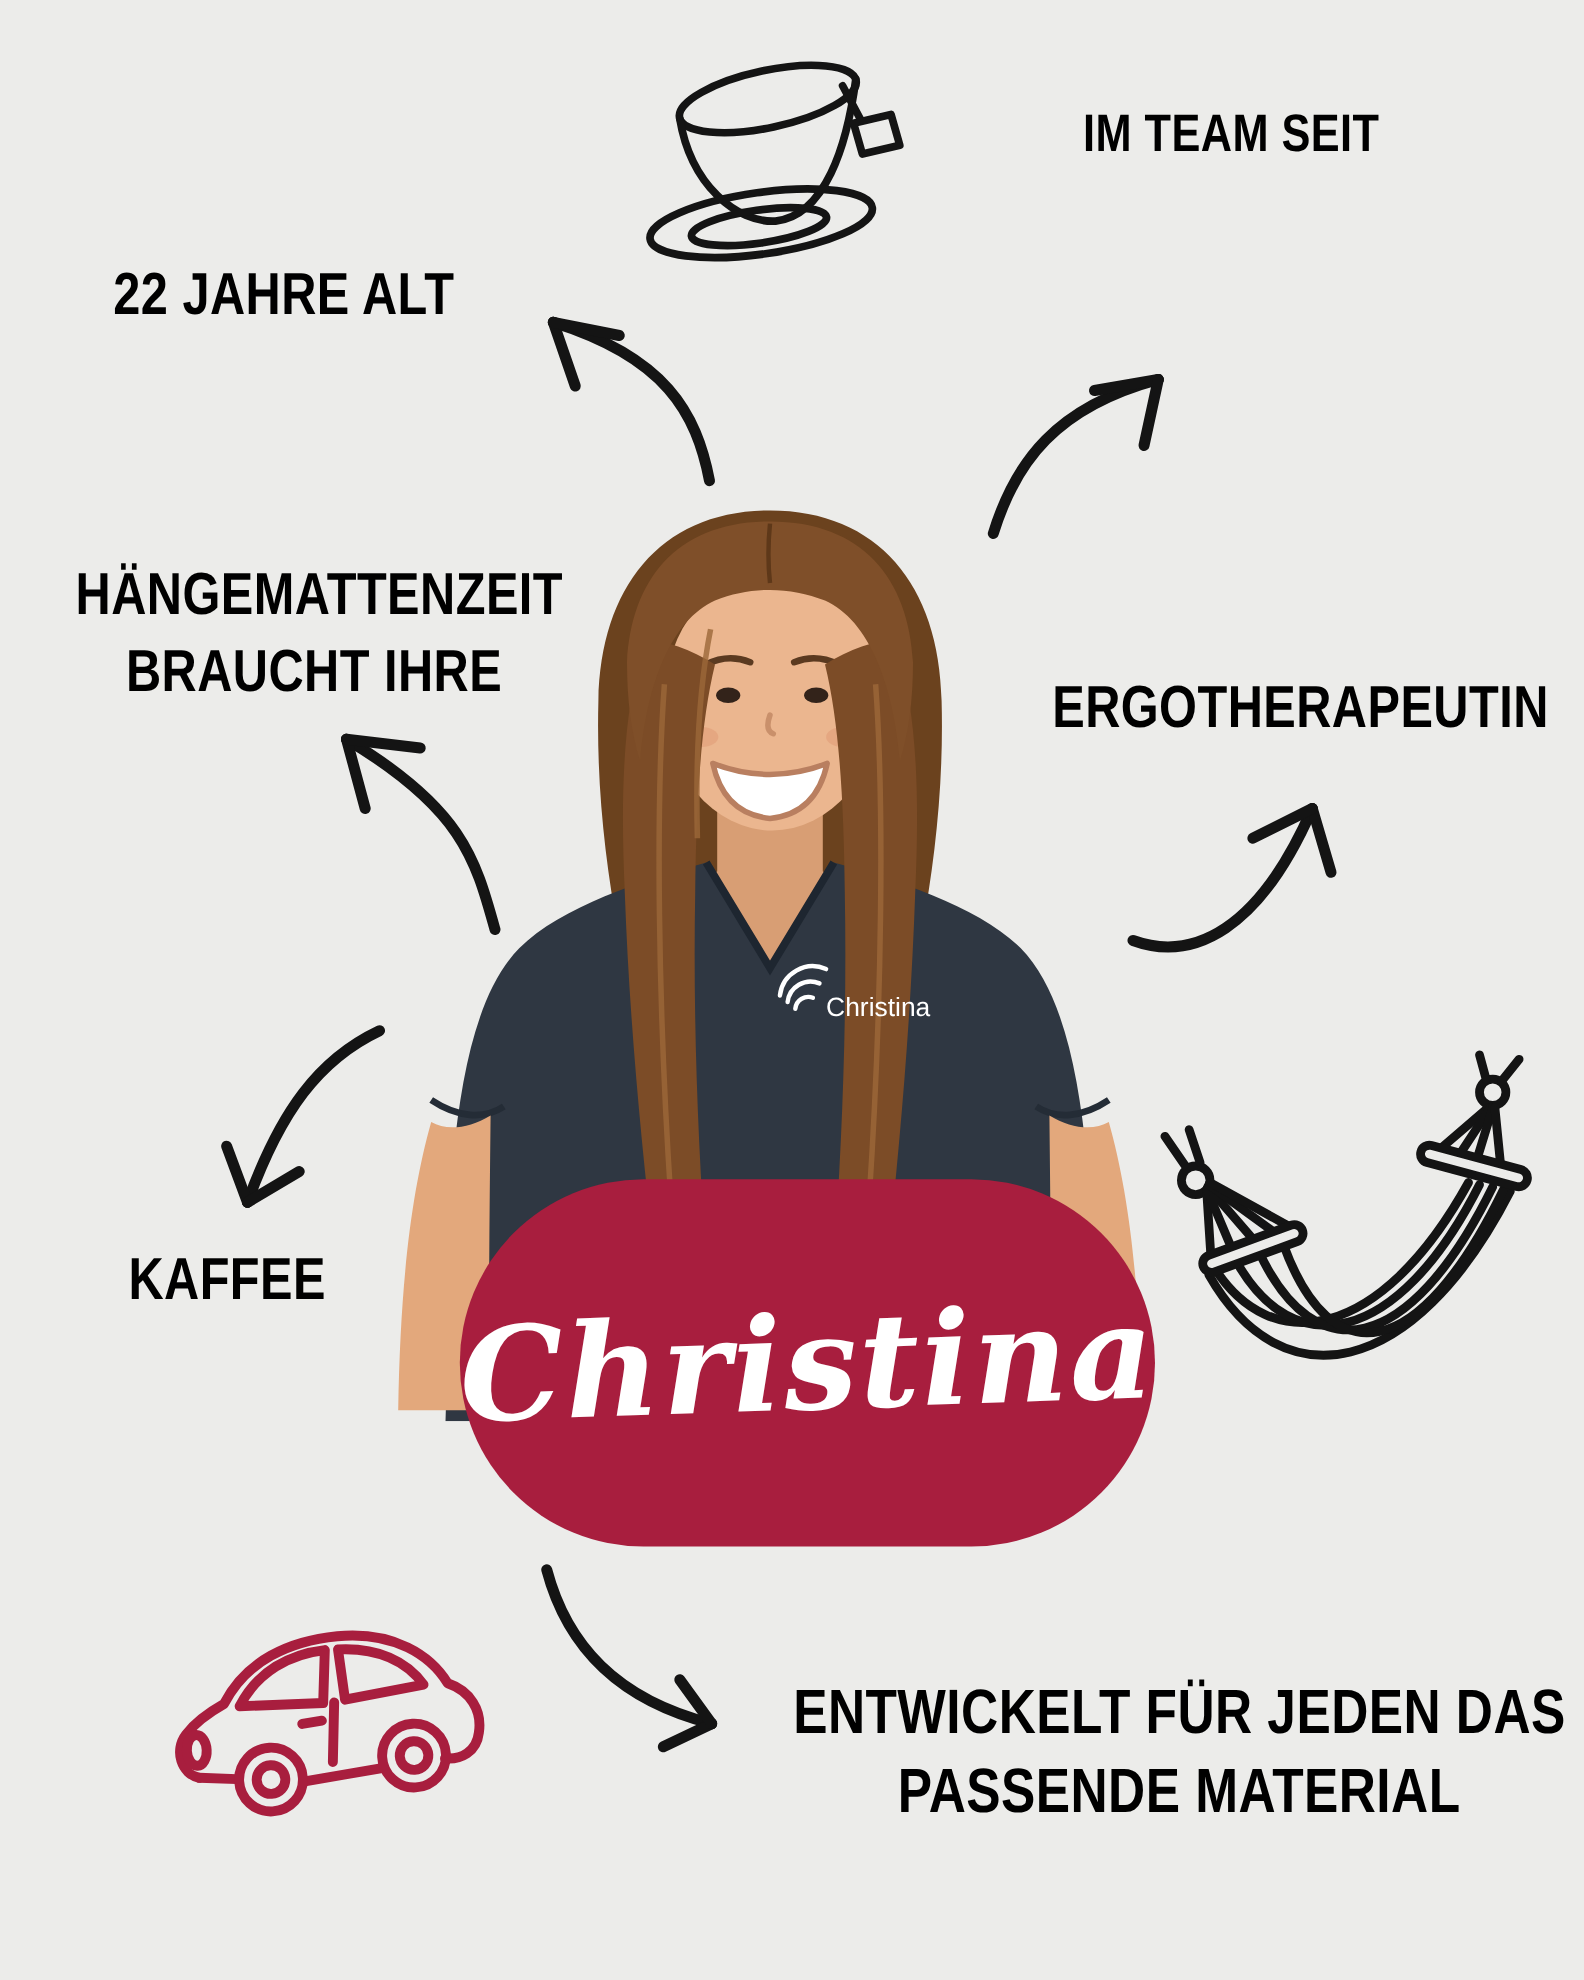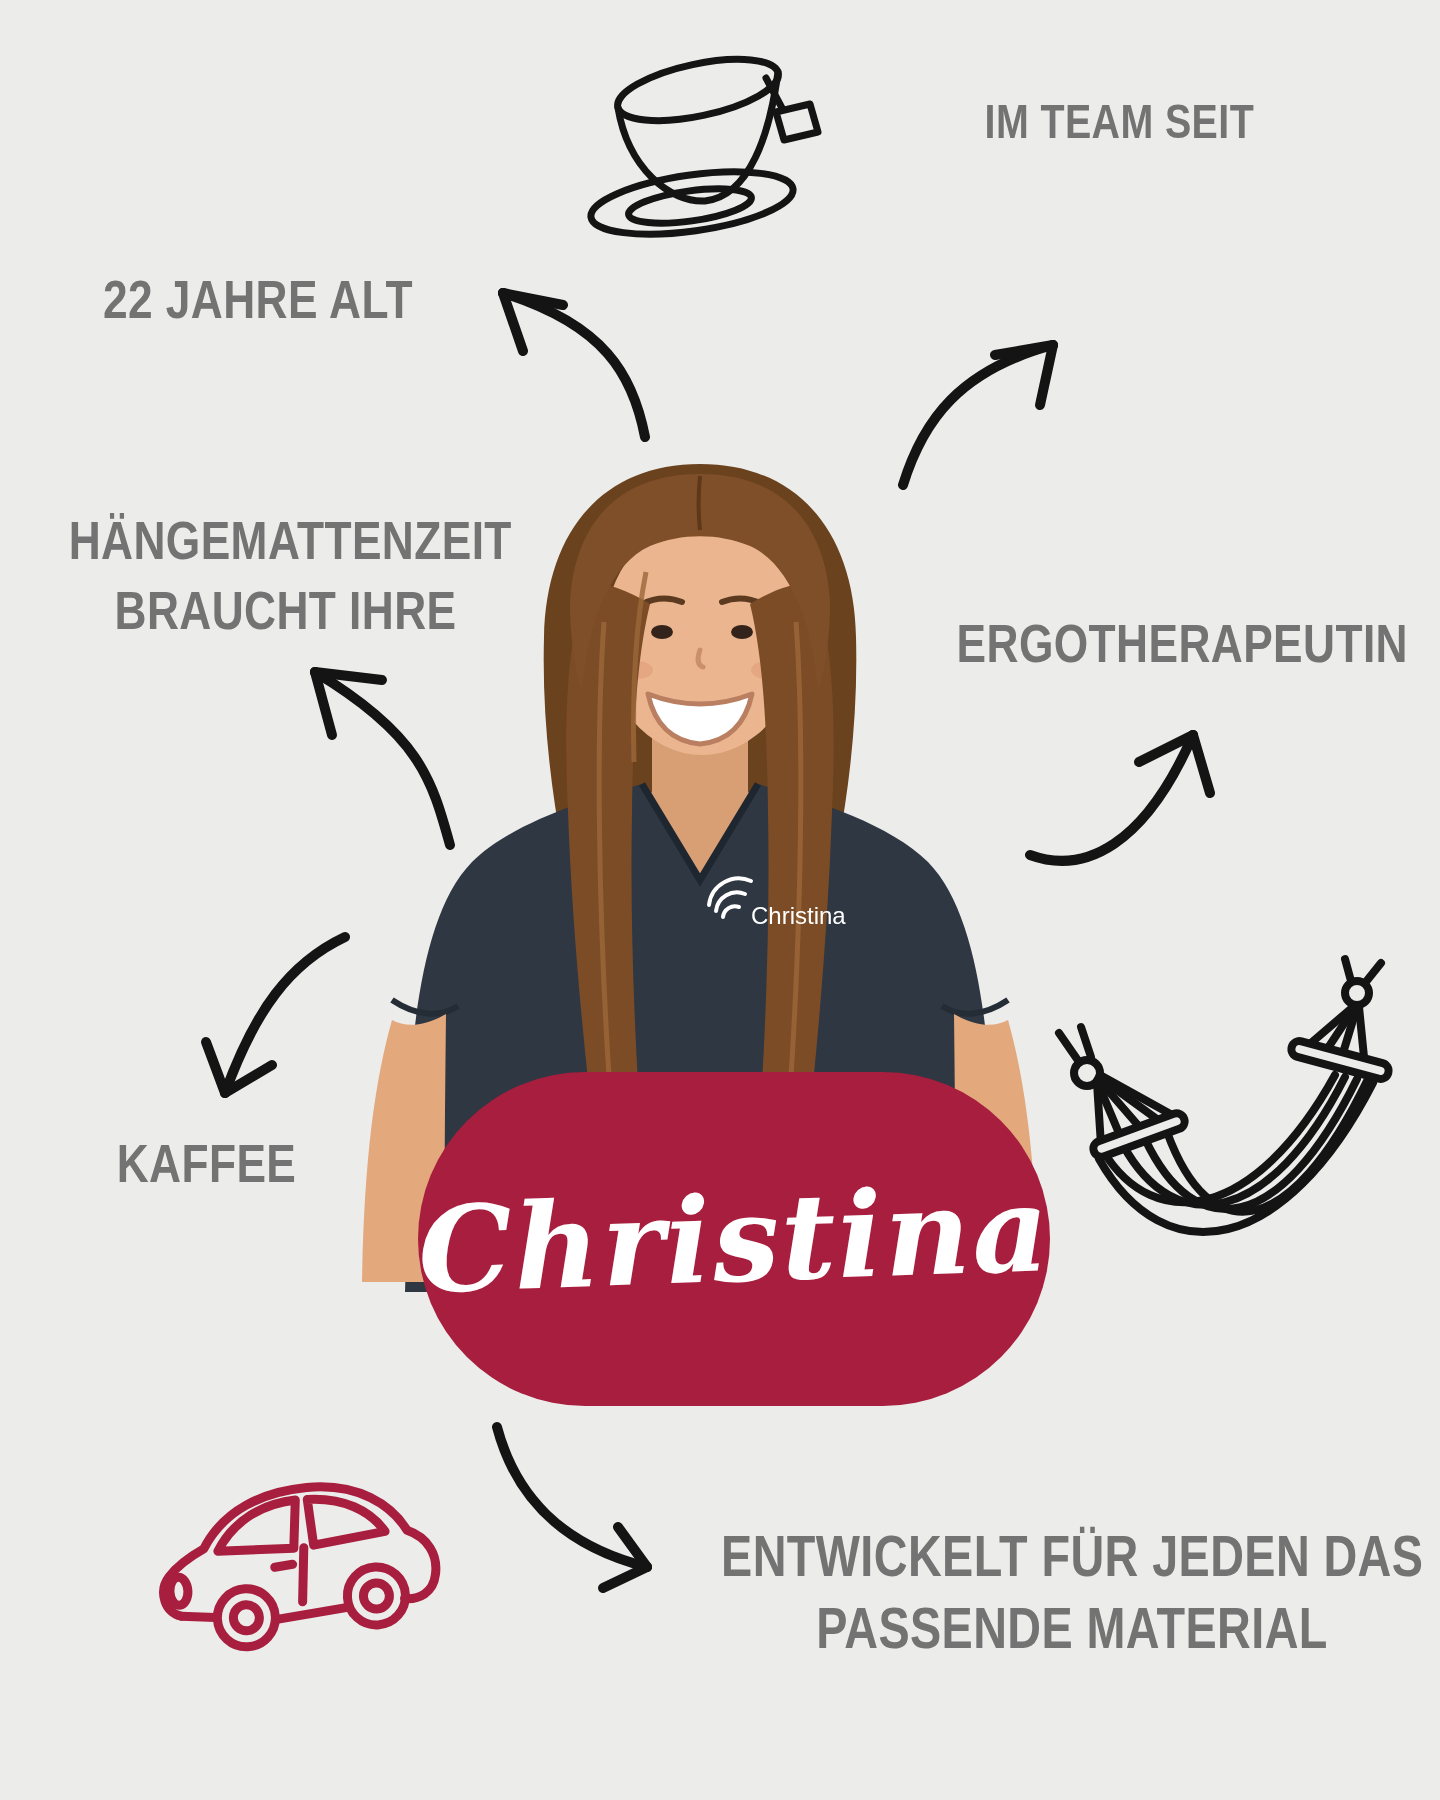--- a/index.html
+++ b/index.html
@@ -1,20 +1,20 @@
 <!DOCTYPE html>
 <html><head>
 <meta charset="utf-8">
 <style>
   html,body{margin:0;padding:0;}
   body{width:1440px;height:1800px;background:#ECECEA;overflow:hidden;
        font-family:"Liberation Sans",sans-serif;}
   .canvas{position:relative;width:1440px;height:1800px;background:#ECECEA;}
 
-  .fact{position:absolute;text-align:center;color:#737373;font-weight:700;
+  .fact{position:absolute;text-align:center;color:#000000;font-weight:700;
         z-index:5;}
   .fact .ln{display:block;white-space:nowrap;line-height:70px;}
   .fact .ln span{display:inline-block;transform:scaleX(0.82);transform-origin:50% 50%;
         letter-spacing:0.5px;}
   .fs54 .ln{font-size:54px;}
   .fs48 .ln{font-size:48px;line-height:68px;}
   .fs56 .ln{font-size:57px;line-height:72px;}
 
   .icon-svg{position:absolute;overflow:visible;z-index:4;}
 
@@ -77,21 +77,21 @@
   </svg>
 
   <div class="pill">
     <div class="name">Christina</div>
   </div>
 
   <div class="fact fs48" style="left:819px;top:88px;width:600px;">
     <div class="ln"><span>IM TEAM SEIT</span></div>
   </div>
 
-  <div class="fact fs54" style="left:8px;top:232px;width:500px;margin-top:32px;">
+  <div class="fact fs54" style="left:8px;top:232px;width:500px;">
     <div class="ln"><span>22 JAHRE ALT</span></div>
   </div>
 
   <div class="fact fs54" style="left:20px;top:505px;width:530px;">
     <div class="ln"><span>HÄNGEMATTENZEIT</span></div>
     <div class="ln"><span>BRAUCHT IHRE</span></div>
   </div>
 
   <div class="fact fs54" style="left:902px;top:608px;width:560px;">
     <div class="ln"><span>ERGOTHERAPEUTIN</span></div>

